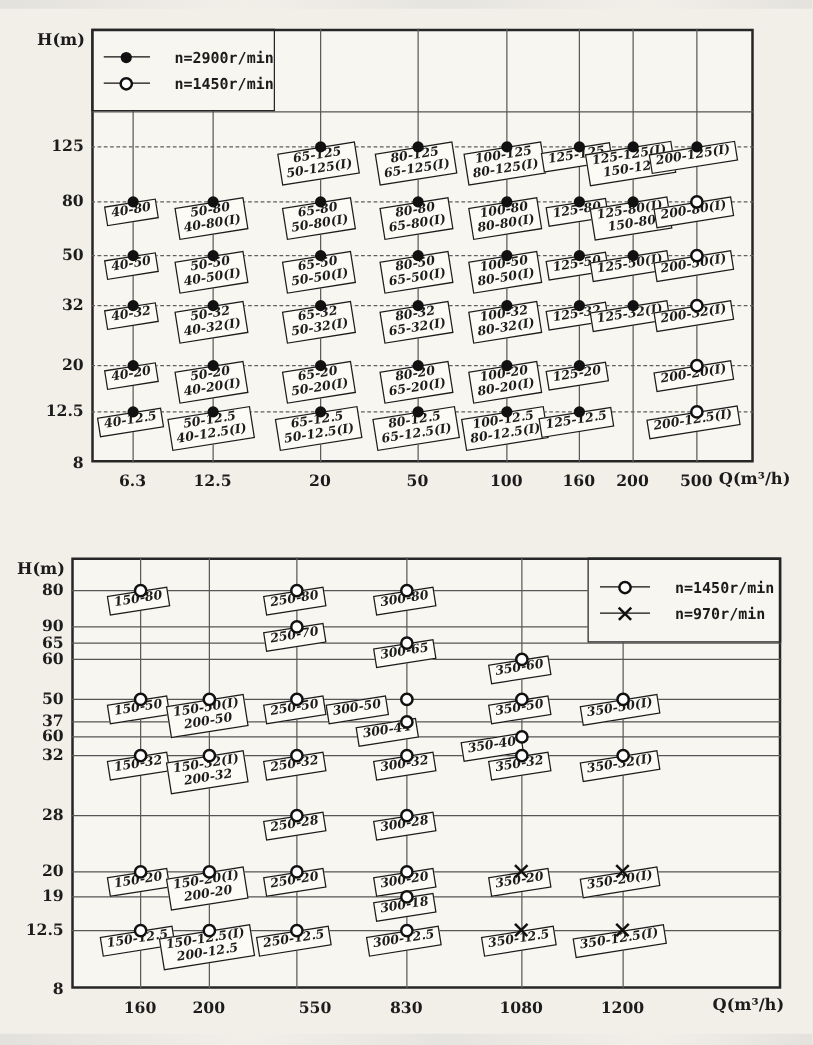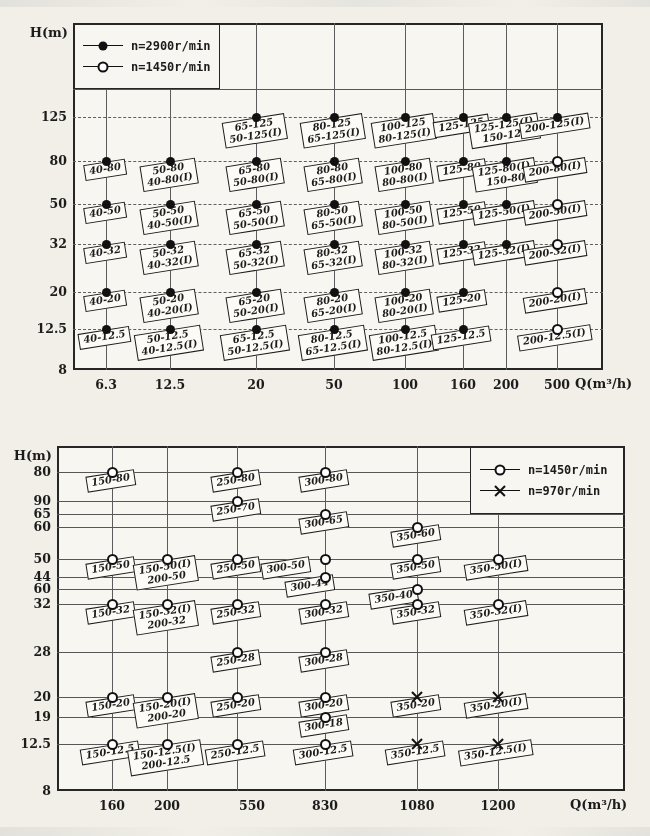--- a/index.html
+++ b/index.html
@@ -22,21 +22,21 @@
   .m-cross::before{transform:rotate(45deg);}
   .m-cross::after{transform:rotate(-45deg);}
   .in-legend{position:absolute;left:50%;top:0;transform:translate(-50%,-50%);}
   .m-cross.in-legend::before{transform:rotate(45deg);}
   .m-cross.in-legend::after{transform:rotate(-45deg);}
   .tick-x{font-weight:bold;font-size:12.5px;width:56px;text-align:center;z-index:2;}
   .tick-y{font-weight:bold;font-size:12.5px;width:44px;text-align:right;z-index:2;}
   .axis-label{font-weight:bold;font-size:13px;white-space:nowrap;z-index:2;}
   .legend-box{box-sizing:border-box;border:1.7px solid #262626;z-index:4;
               display:flex;flex-direction:column;justify-content:center;gap:7px;padding-left:9px;}
-  .legend-entry{display:flex;align-items:center;gap:8px;
+  .legend-entry{display:flex;align-items:center;gap:20px;
                 font-family:"DejaVu Sans Mono",monospace;font-weight:bold;font-size:12px;}
   .legend-line{width:40px;height:0;border-top:1.6px solid #111;position:relative;}
   .scan-strip{position:absolute;left:0;width:650px;z-index:0;
               background:linear-gradient(90deg,#e3e1db 0%,#f1efe8 30%,#e6e4de 55%,#f1efe8 80%,#e4e2dc 100%);}
 </style>
 </head>
 <body>
 
 <div class="page">
   <div class="scan-strip" style="top:0;height:7px;"></div>
@@ -309,21 +309,21 @@
       <div class="abs tick-y" style="left: 7px; top: 464px;">80</div>
       <div class="abs hline-solid" style="left: 57px; top: 501px; width: 413px;"></div>
       <div class="abs tick-y" style="left: 7px; top: 493px;">90</div>
       <div class="abs hline-solid" style="left: 57px; top: 514px; width: 568px;"></div>
       <div class="abs tick-y" style="left: 7px; top: 506px;">65</div>
       <div class="abs hline-solid" style="left: 57px; top: 527px; width: 568px;"></div>
       <div class="abs tick-y" style="left: 7px; top: 519px;">60</div>
       <div class="abs hline-solid" style="left: 57px; top: 559px; width: 568px;"></div>
       <div class="abs tick-y" style="left: 7px; top: 551px;">50</div>
       <div class="abs hline-solid" style="left: 57px; top: 577px; width: 568px;"></div>
-      <div class="abs tick-y" style="left: 7px; top: 569px;">44</div>
+      <div class="abs tick-y" style="left: 7px; top: 569px;">37</div>
       <div class="abs hline-solid" style="left: 57px; top: 589px; width: 568px;"></div>
       <div class="abs tick-y" style="left: 7px; top: 581px;">60</div>
       <div class="abs hline-solid" style="left: 57px; top: 604px; width: 568px;"></div>
       <div class="abs tick-y" style="left: 7px; top: 596px;">32</div>
       <div class="abs hline-solid" style="left: 57px; top: 652px; width: 568px;"></div>
       <div class="abs tick-y" style="left: 7px; top: 644px;">28</div>
       <div class="abs hline-solid" style="left: 57px; top: 697px; width: 568px;"></div>
       <div class="abs tick-y" style="left: 7px; top: 689px;">20</div>
       <div class="abs hline-solid" style="left: 57px; top: 717px; width: 568px;"></div>
       <div class="abs tick-y" style="left: 7px; top: 709px;">19</div>

